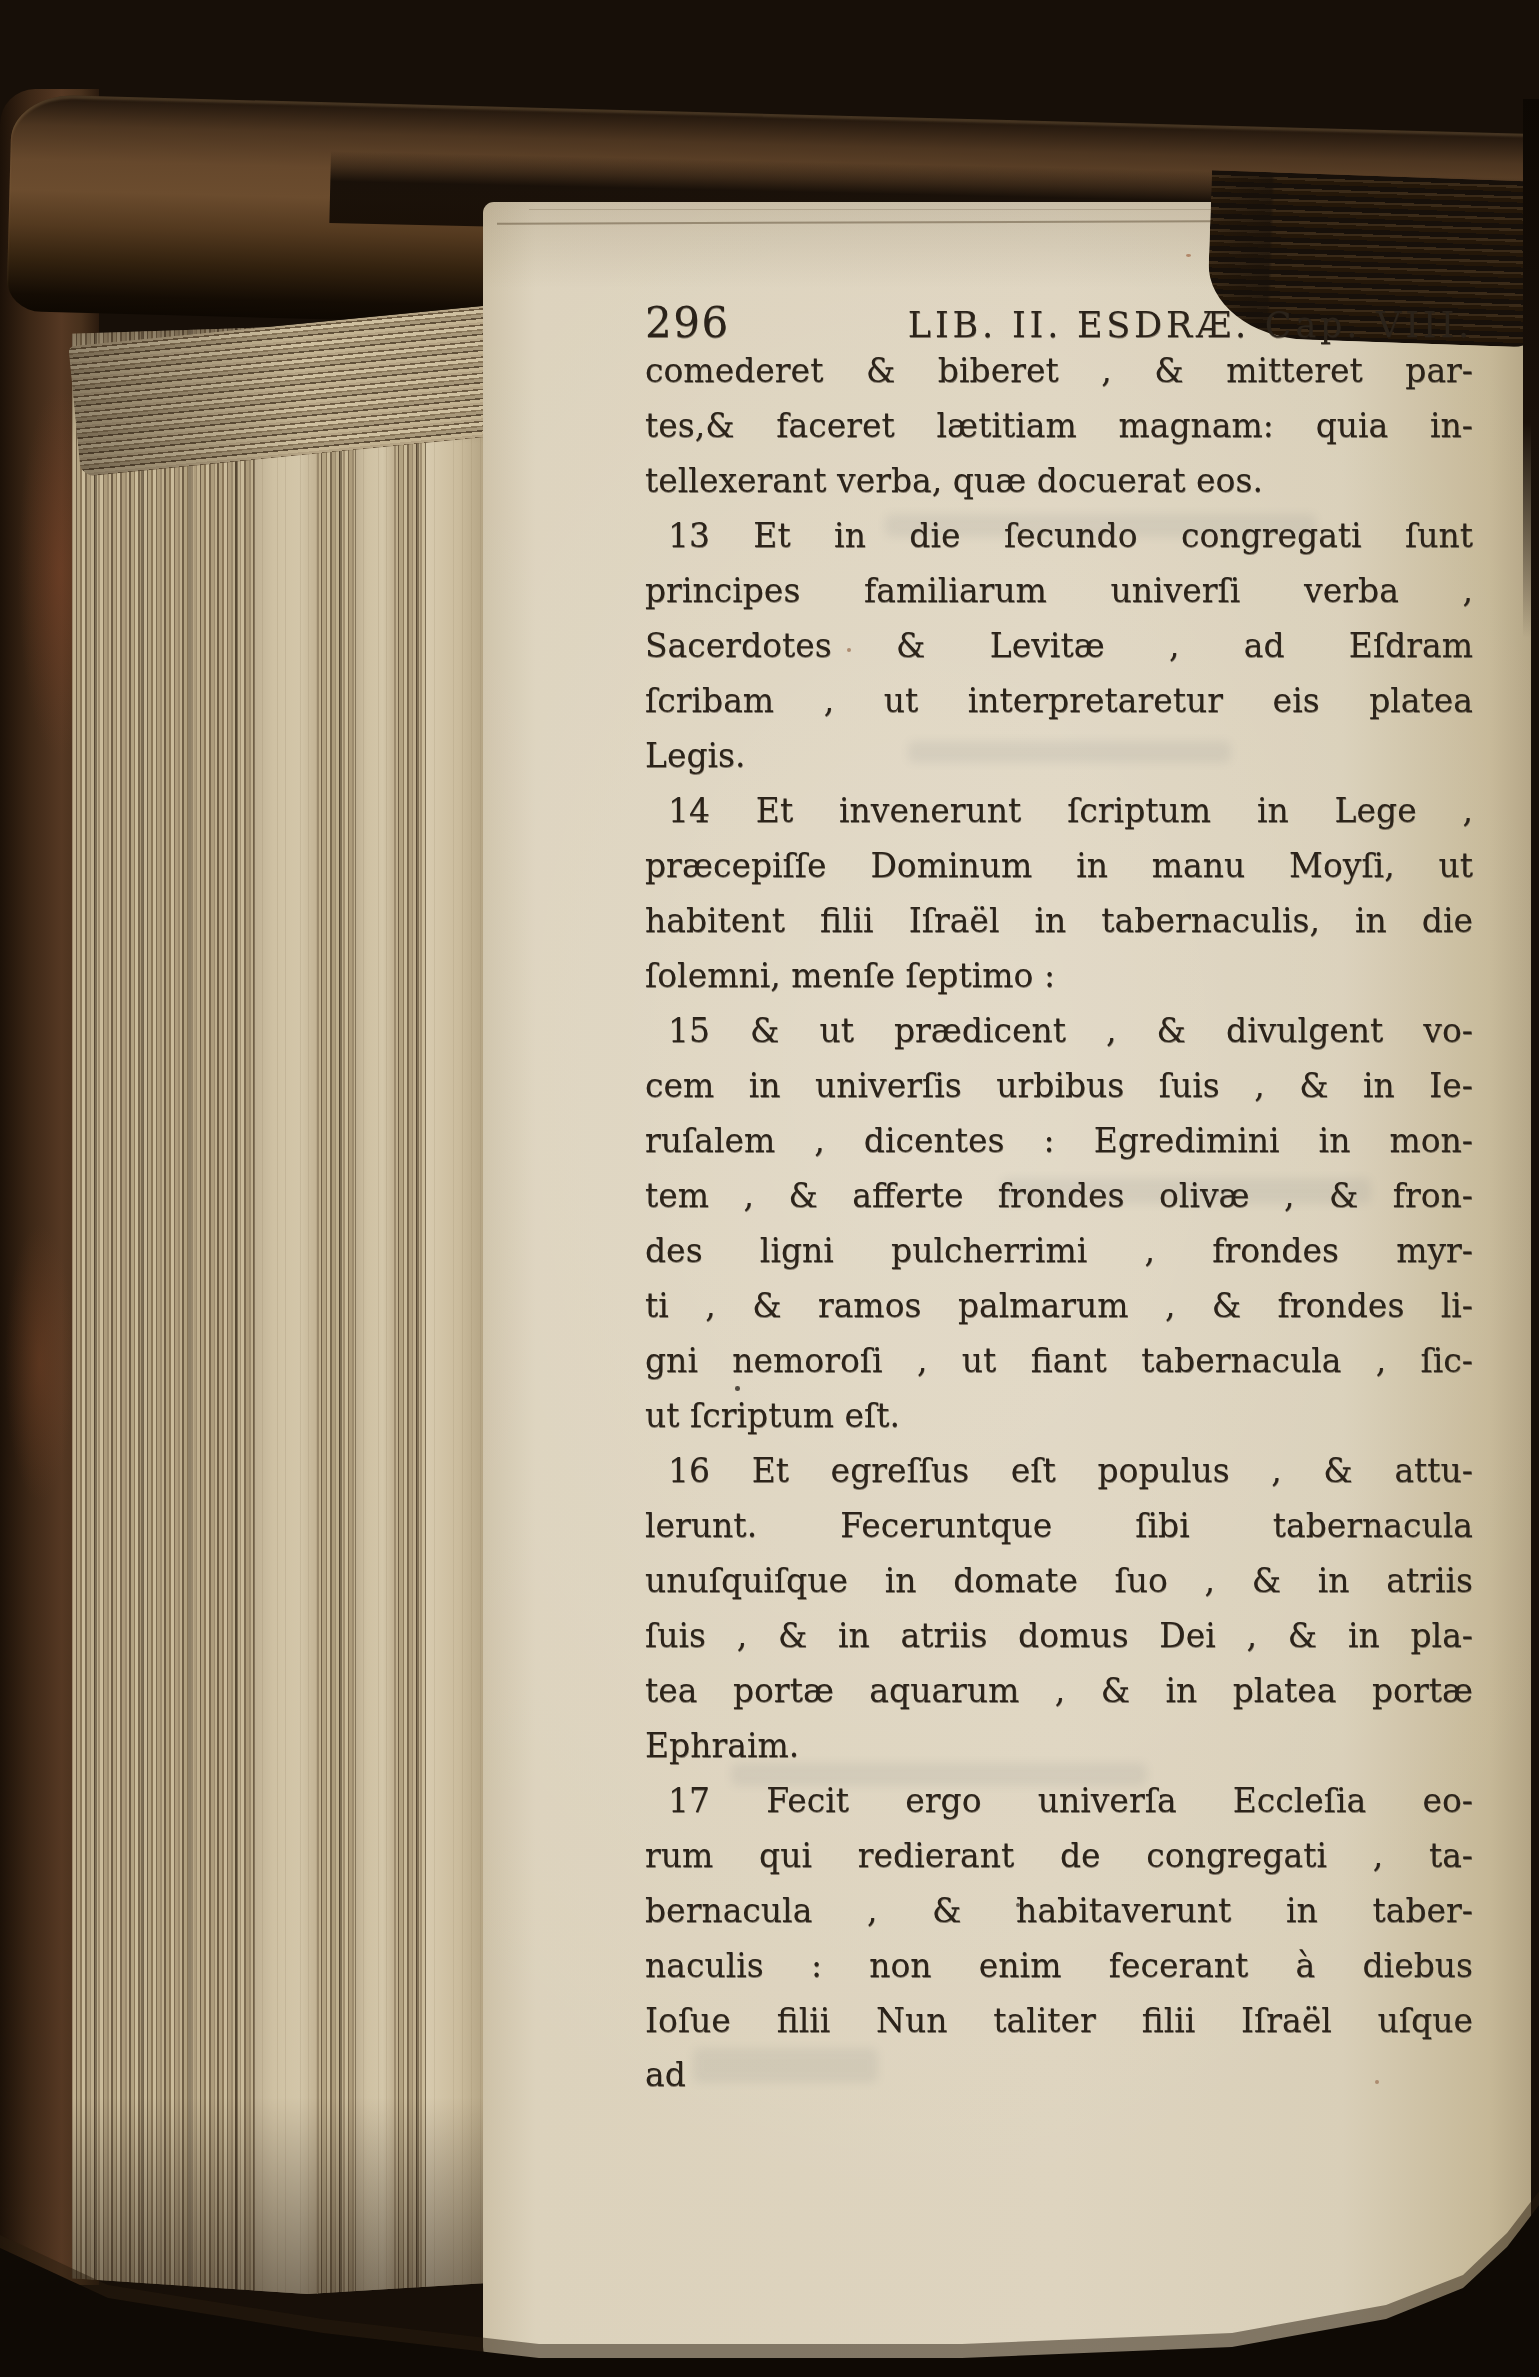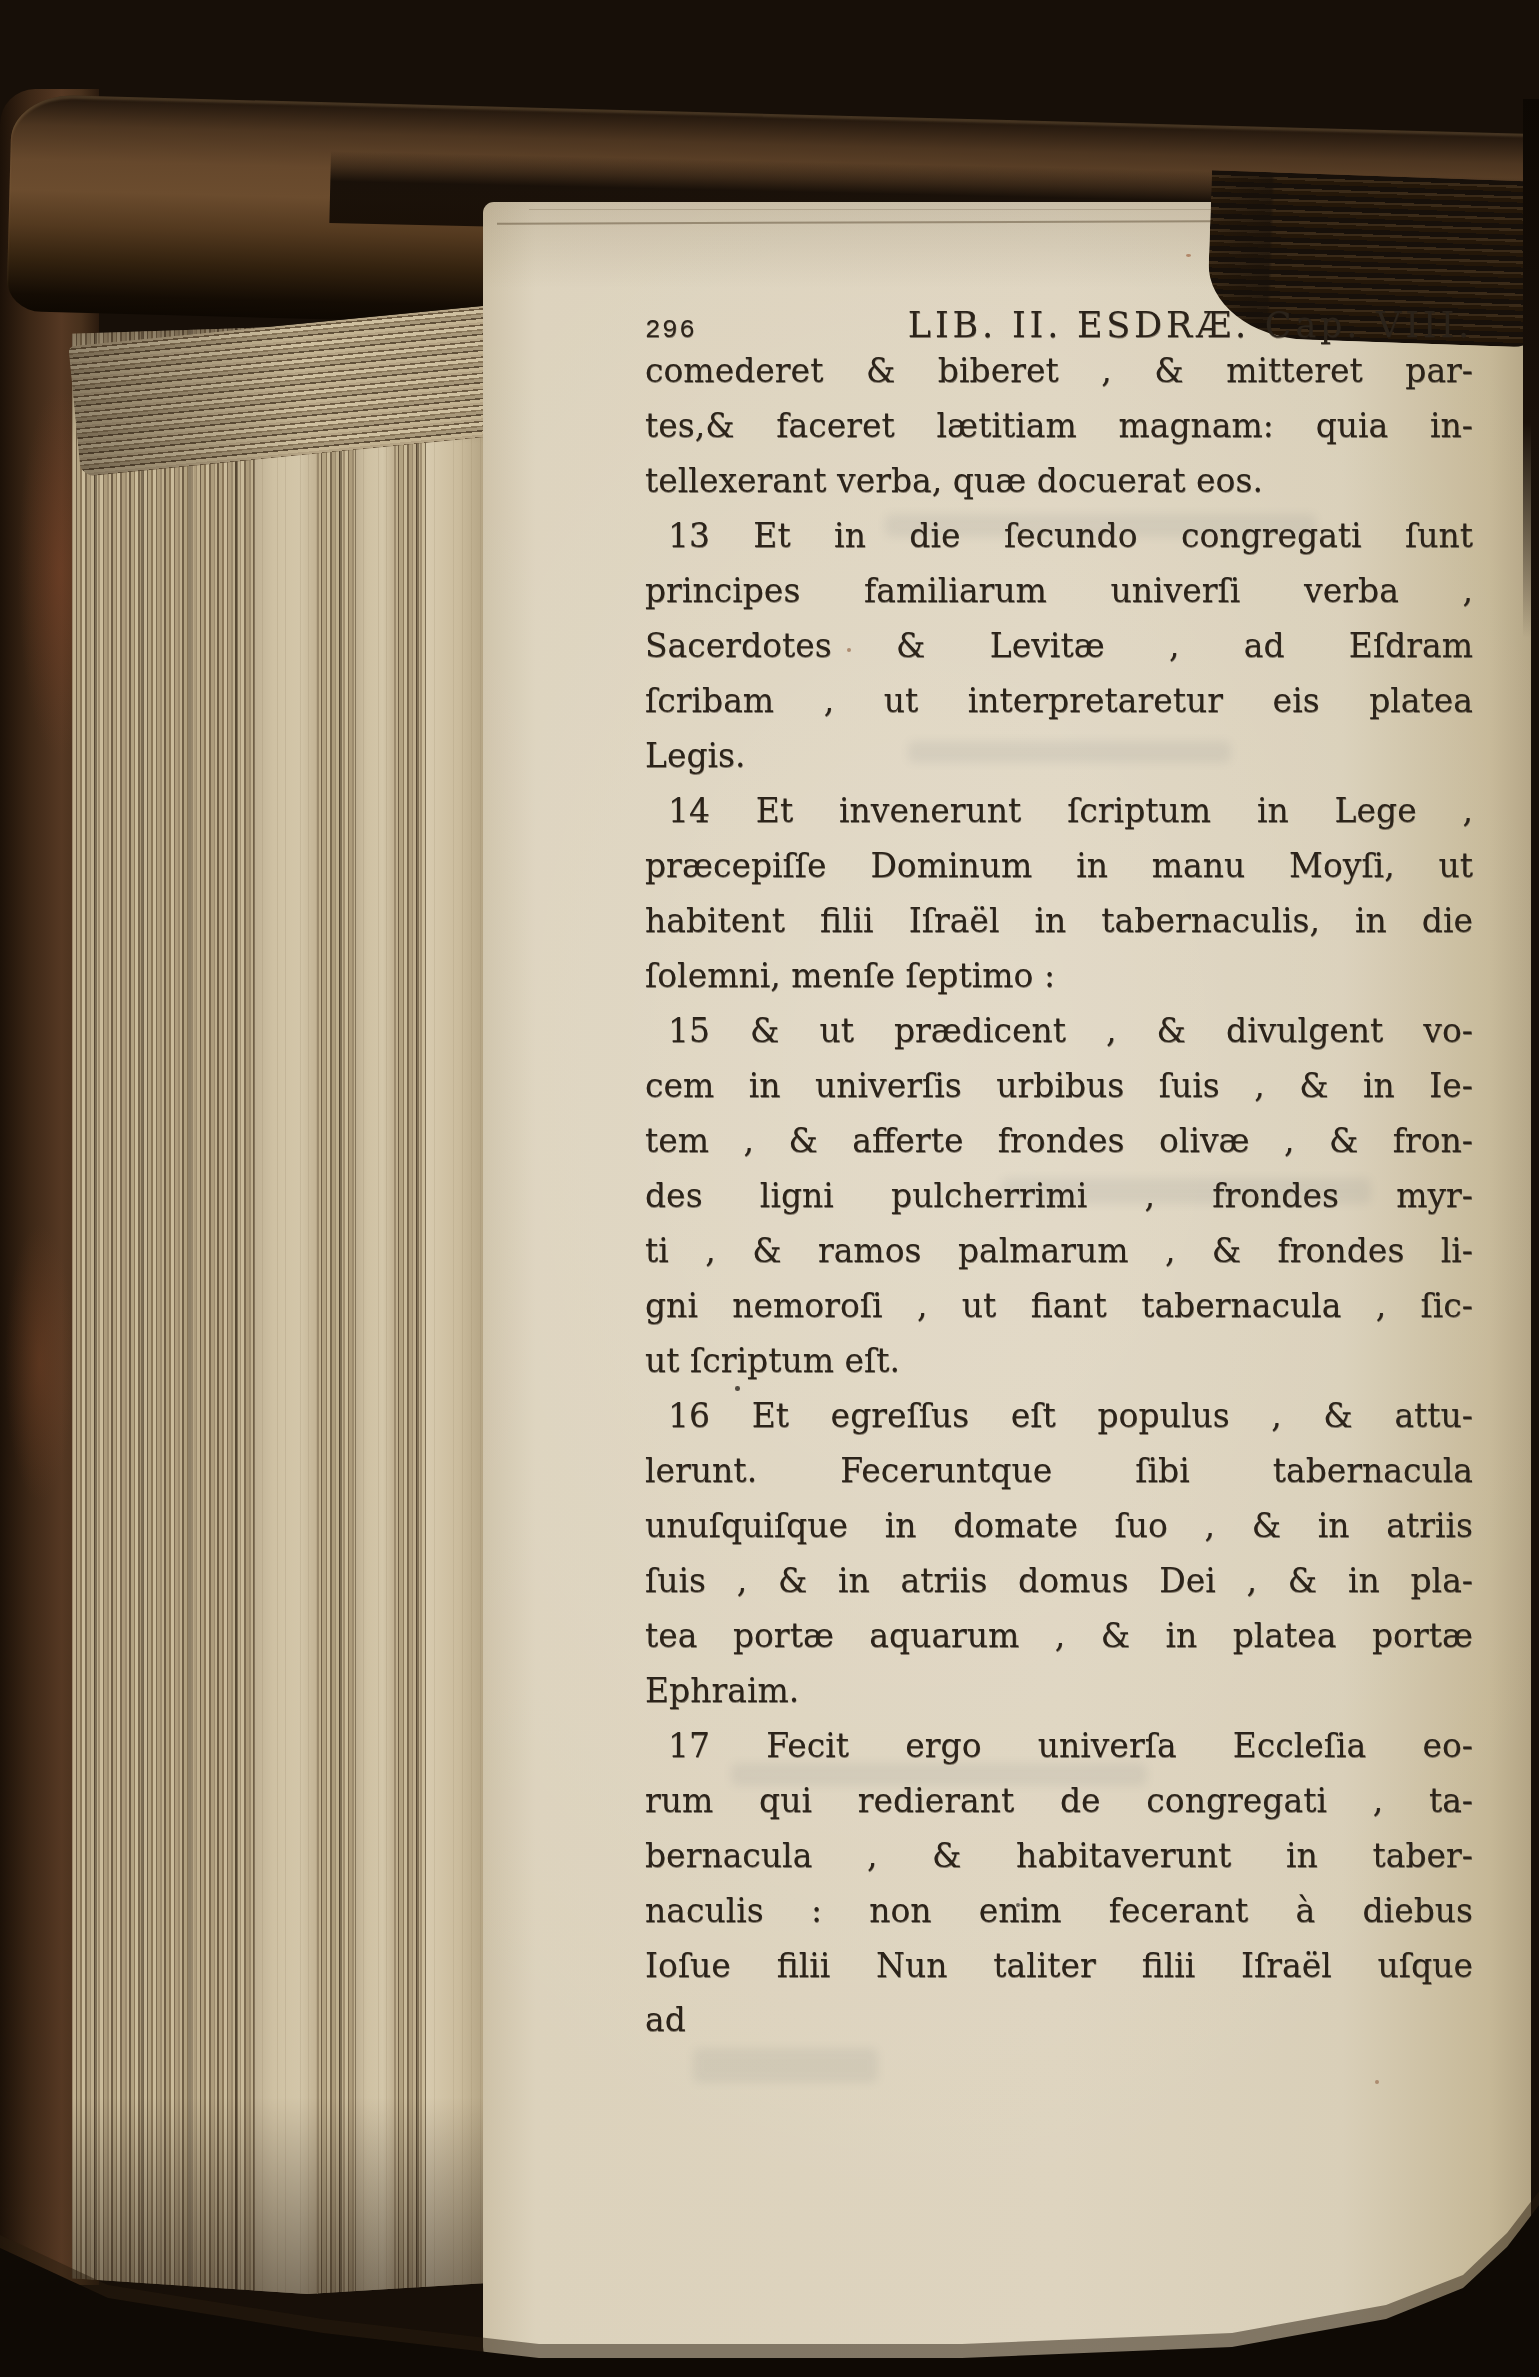--- a/index.html
+++ b/index.html
@@ -81,21 +81,21 @@
     clip-path:polygon(0px 233px,108px 283px,323px 317px,539px 342px,962px 342px,1232px 331px,
       1386px 303px,1463px 273px,1507px 231px,1540px 188px,1540px 376px,0px 376px);}
   .bs-hard{background:var(--shadow,#0f0a05);
     clip-path:polygon(0px 246px,108px 296px,323px 331px,539px 356px,962px 356px,1232px 345px,
       1386px 317px,1463px 286px,1507px 245px,1540px 202px,1540px 376px,0px 376px);}
 
   
   .text-block{position:absolute;left:645px;top:286px;width:828px;z-index:9;
     color:var(--ink,#2b231a);text-shadow:0.3px 0.5px 0.5px rgba(40,30,20,.5);}
   .header{display:flex;justify-content:space-between;align-items:baseline;height:57px;}
-  .pagenum{font-size:26px;letter-spacing:1.5px;font-family:Liberation Mono, monospace;}
+  .pagenum{font-size:42px;letter-spacing:1.5px;}
   .htitle{font-size:35px;letter-spacing:3.8px;margin-top:19px;}
   .bline{font-size:33px;line-height:55px;height:55px;text-align:justify;text-align-last:left;}
   .bline.jfy{text-align-last:justify;}
   .bline.ind{text-indent:23px;}
   .catchword{font-size:33px;line-height:54px;padding-right:4.6px;}
 
   
   .ghost{position:absolute;background:#46525a;opacity:.08;filter:blur(4.6px);
          border-radius:6.2px;z-index:6;}
   .g1{left:885px;top:514px;width:431px;height:23px;}
@@ -158,20 +158,21 @@
         <div class="bline jfy">principes familiarum univerſi verba ,</div>
         <div class="bline jfy">Sacerdotes &amp; Levitæ , ad Eſdram</div>
         <div class="bline jfy">ſcribam , ut interpretaretur eis platea</div>
         <div class="bline">Legis.</div>
         <div class="bline ind jfy">14 Et invenerunt ſcriptum in Lege ,</div>
         <div class="bline jfy">præcepiſſe Dominum in manu Moyſi, ut</div>
         <div class="bline jfy">habitent filii Iſraël in tabernaculis, in die</div>
         <div class="bline">ſolemni, menſe ſeptimo :</div>
         <div class="bline ind jfy">15 &amp; ut prædicent , &amp; divulgent vo-</div>
         <div class="bline jfy">cem in univerſis urbibus ſuis , &amp; in Ie-</div>
+        <div class="bline jfy">ruſalem , dicentes : Egredimini in mon-</div>
         <div class="bline jfy">tem , &amp; afferte frondes olivæ , &amp; fron-</div>
         <div class="bline jfy">des ligni pulcherrimi , frondes myr-</div>
         <div class="bline jfy">ti , &amp; ramos palmarum , &amp; frondes li-</div>
         <div class="bline jfy">gni nemoroſi , ut fiant tabernacula , ſic-</div>
         <div class="bline">ut ſcriptum eſt.</div>
         <div class="bline ind jfy">16 Et egreſſus eſt populus , &amp; attu-</div>
         <div class="bline jfy">lerunt. Feceruntque ſibi tabernacula</div>
         <div class="bline jfy">unuſquiſque in domate ſuo , &amp; in atriis</div>
         <div class="bline jfy">ſuis , &amp; in atriis domus Dei , &amp; in pla-</div>
         <div class="bline jfy">tea portæ aquarum , &amp; in platea portæ</div>

